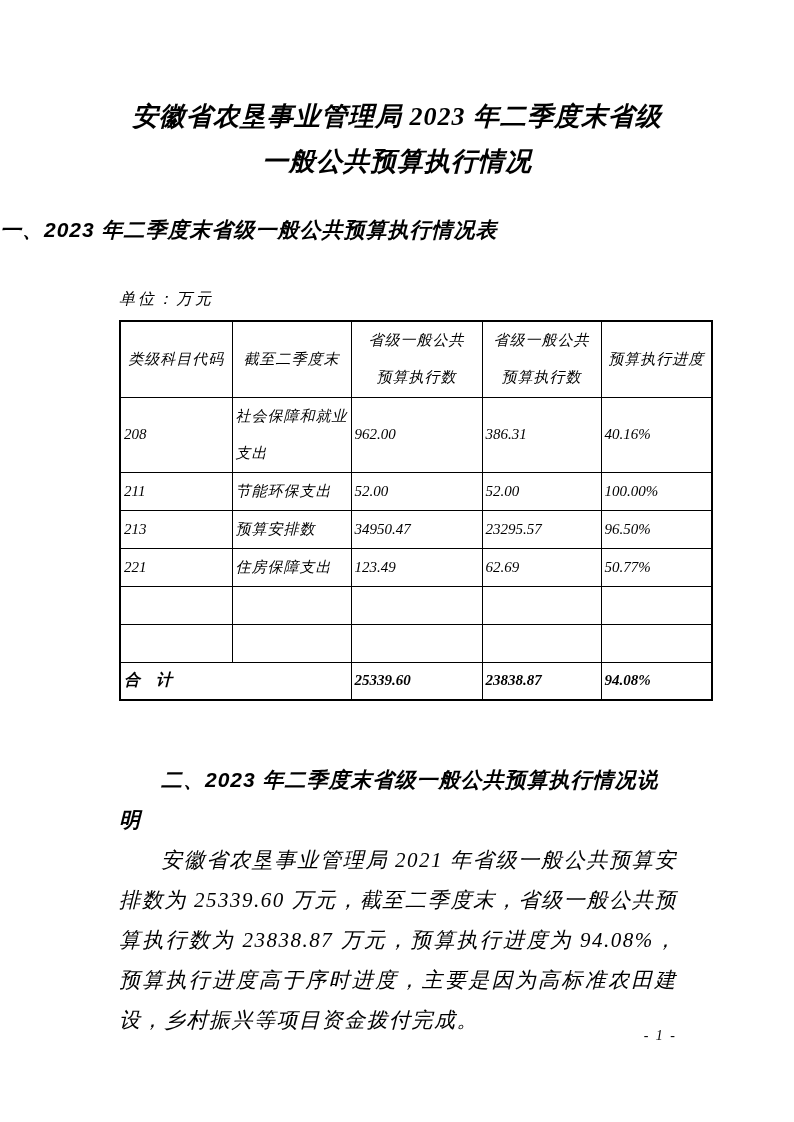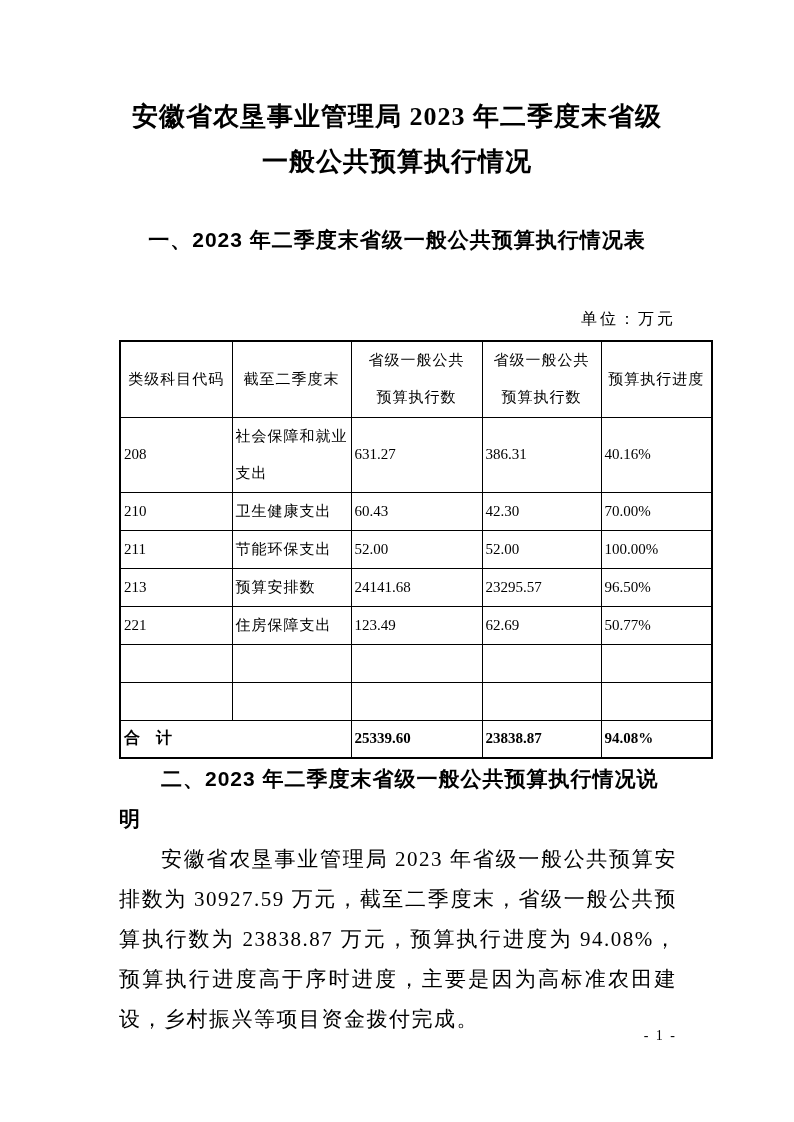--- a/index.html
+++ b/index.html
@@ -9,20 +9,21 @@
     color: #000;
   }
   .page {
     position: relative;
     width: 794px;
     height: 1122px;
     margin: 0 auto;
     background: #ffffff;
     padding-top: 94px;
     overflow: hidden;
+    font-style: italic;
   }
 
   
   .doc-title {
     width: 100%;
     text-align: center;
     font-size: 26px;
     font-weight: bold;
     letter-spacing: 1px;
     line-height: 45px;
@@ -32,35 +33,35 @@
 
   
   .section-heading {
     font-family: "Liberation Sans", "DejaVu Sans", sans-serif;
     font-weight: bold;
     font-size: 21px;
     line-height: 40px;
     letter-spacing: 1px;
   }
   .section-heading.centered {
-    margin-top: 36px;
-    text-align: center;
+    margin-top: 26px;
   }
   .section-heading.indented {
+    margin-top: 59px;
     margin-left: 119px;
     width: 558px;
     text-indent: 2em;
   }
 
   
   .unit-label {
-    margin-top: 48px;
+    margin-top: 38px;
     margin-left: 119px;
     width: 557px;
-    text-align: right;
+    text-align: left;
     font-size: 16px;
     line-height: 22px;
     letter-spacing: 3px;
   }
 
   
   table.budget-table {
     margin-top: 10px;
     margin-left: 119px;
     width: 592px;
@@ -144,42 +145,35 @@
           <div>省级一般公共</div>
           <div>预算执行数</div>
         </th>
         <th class="cjk">预算执行进度</th>
       </tr>
     </thead>
     <tbody>
       <tr class="row-tall">
         <td>208</td>
         <td class="cjk">社会保障和就业支出</td>
-        <td>631.27</td>
+        <td>962.00</td>
         <td>386.31</td>
         <td>40.16%</td>
-      </tr>
-      <tr class="row-normal">
-        <td>210</td>
-        <td class="cjk">卫生健康支出</td>
-        <td>60.43</td>
-        <td>42.30</td>
-        <td>70.00%</td>
       </tr>
       <tr class="row-normal">
         <td>211</td>
         <td class="cjk">节能环保支出</td>
         <td>52.00</td>
         <td>52.00</td>
         <td>100.00%</td>
       </tr>
       <tr class="row-normal">
         <td>213</td>
         <td class="cjk">预算安排数</td>
-        <td>24141.68</td>
+        <td>34950.47</td>
         <td>23295.57</td>
         <td>96.50%</td>
       </tr>
       <tr class="row-normal">
         <td>221</td>
         <td class="cjk">住房保障支出</td>
         <td>123.49</td>
         <td>62.69</td>
         <td>50.77%</td>
       </tr>
@@ -201,17 +195,17 @@
         <td colspan="2" class="total-label">合 计</td>
         <td>25339.60</td>
         <td>23838.87</td>
         <td>94.08%</td>
       </tr>
     </tbody>
   </table>
 
   <div class="section-heading indented">二、2023 年二季度末省级一般公共预算执行情况说明</div>
 
-  <p class="body-paragraph">安徽省农垦事业管理局 2023 年省级一般公共预算安排数为 30927.59 万元，截至二季度末，省级一般公共预算执行数为 23838.87 万元，预算执行进度为 94.08%，预算执行进度高于序时进度，主要是因为高标准农田建设，乡村振兴等项目资金拨付完成。</p>
+  <p class="body-paragraph">安徽省农垦事业管理局 2021 年省级一般公共预算安排数为 25339.60 万元，截至二季度末，省级一般公共预算执行数为 23838.87 万元，预算执行进度为 94.08%，预算执行进度高于序时进度，主要是因为高标准农田建设，乡村振兴等项目资金拨付完成。</p>
 
   <div class="page-number">- 1 -</div>
 
 </div>
 
 </body></html>

